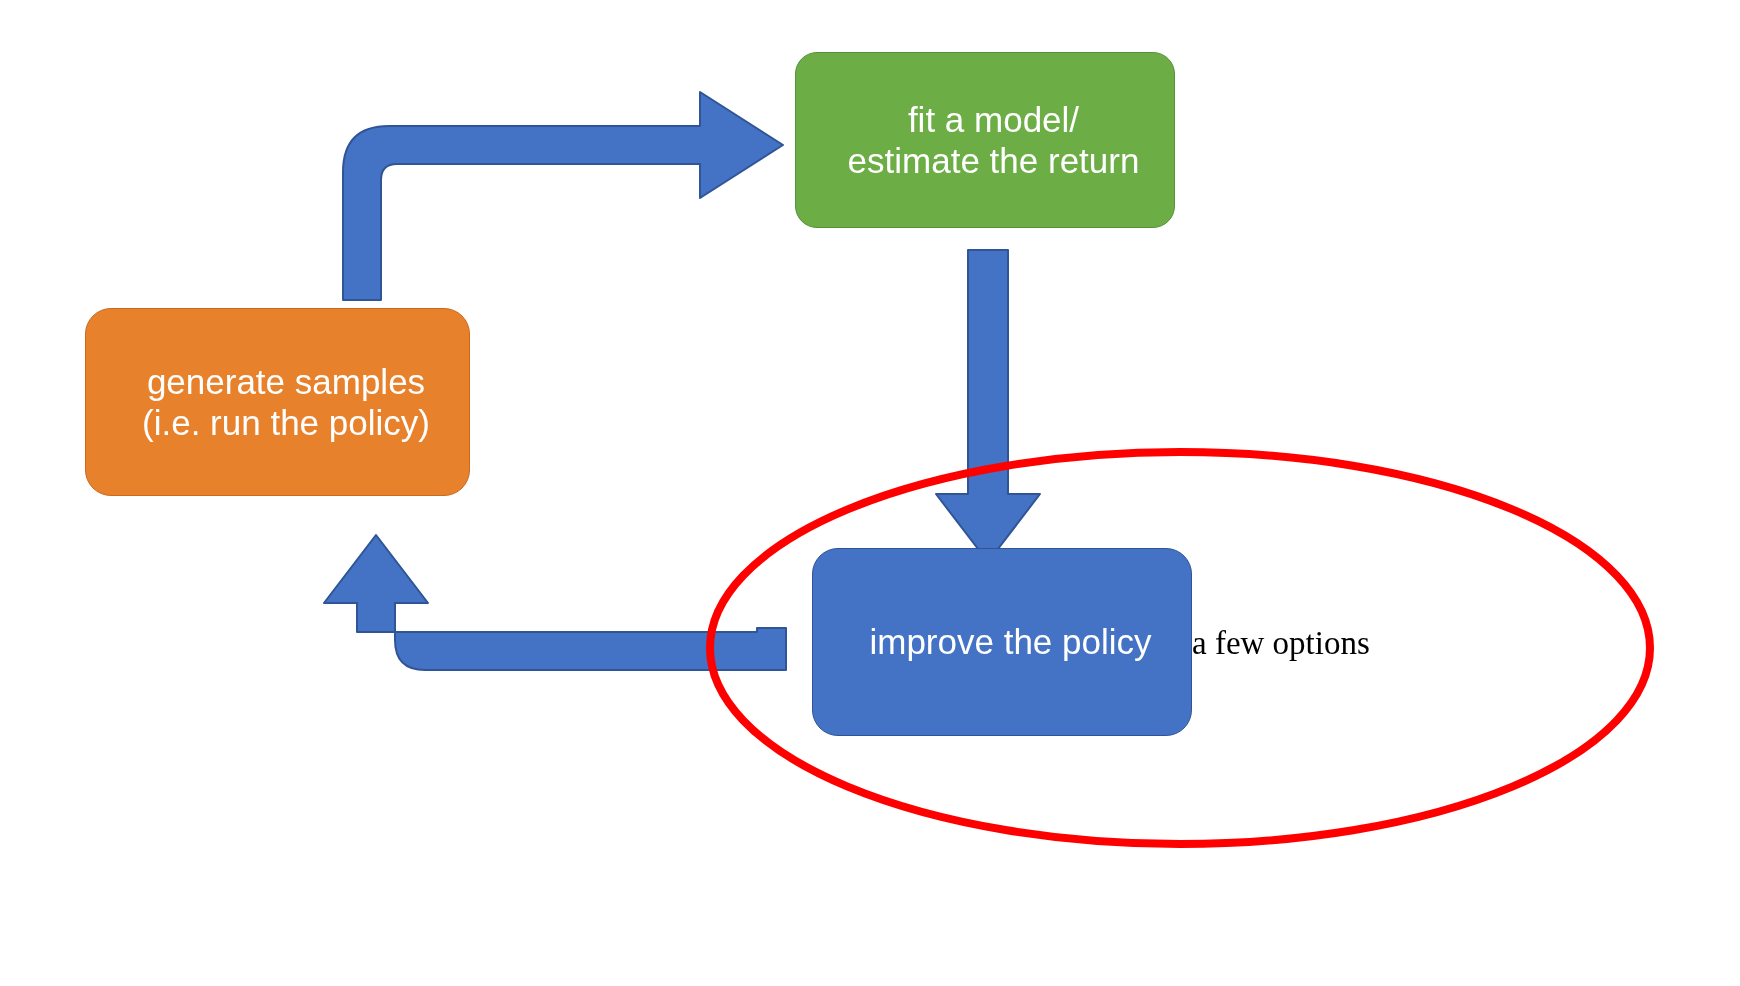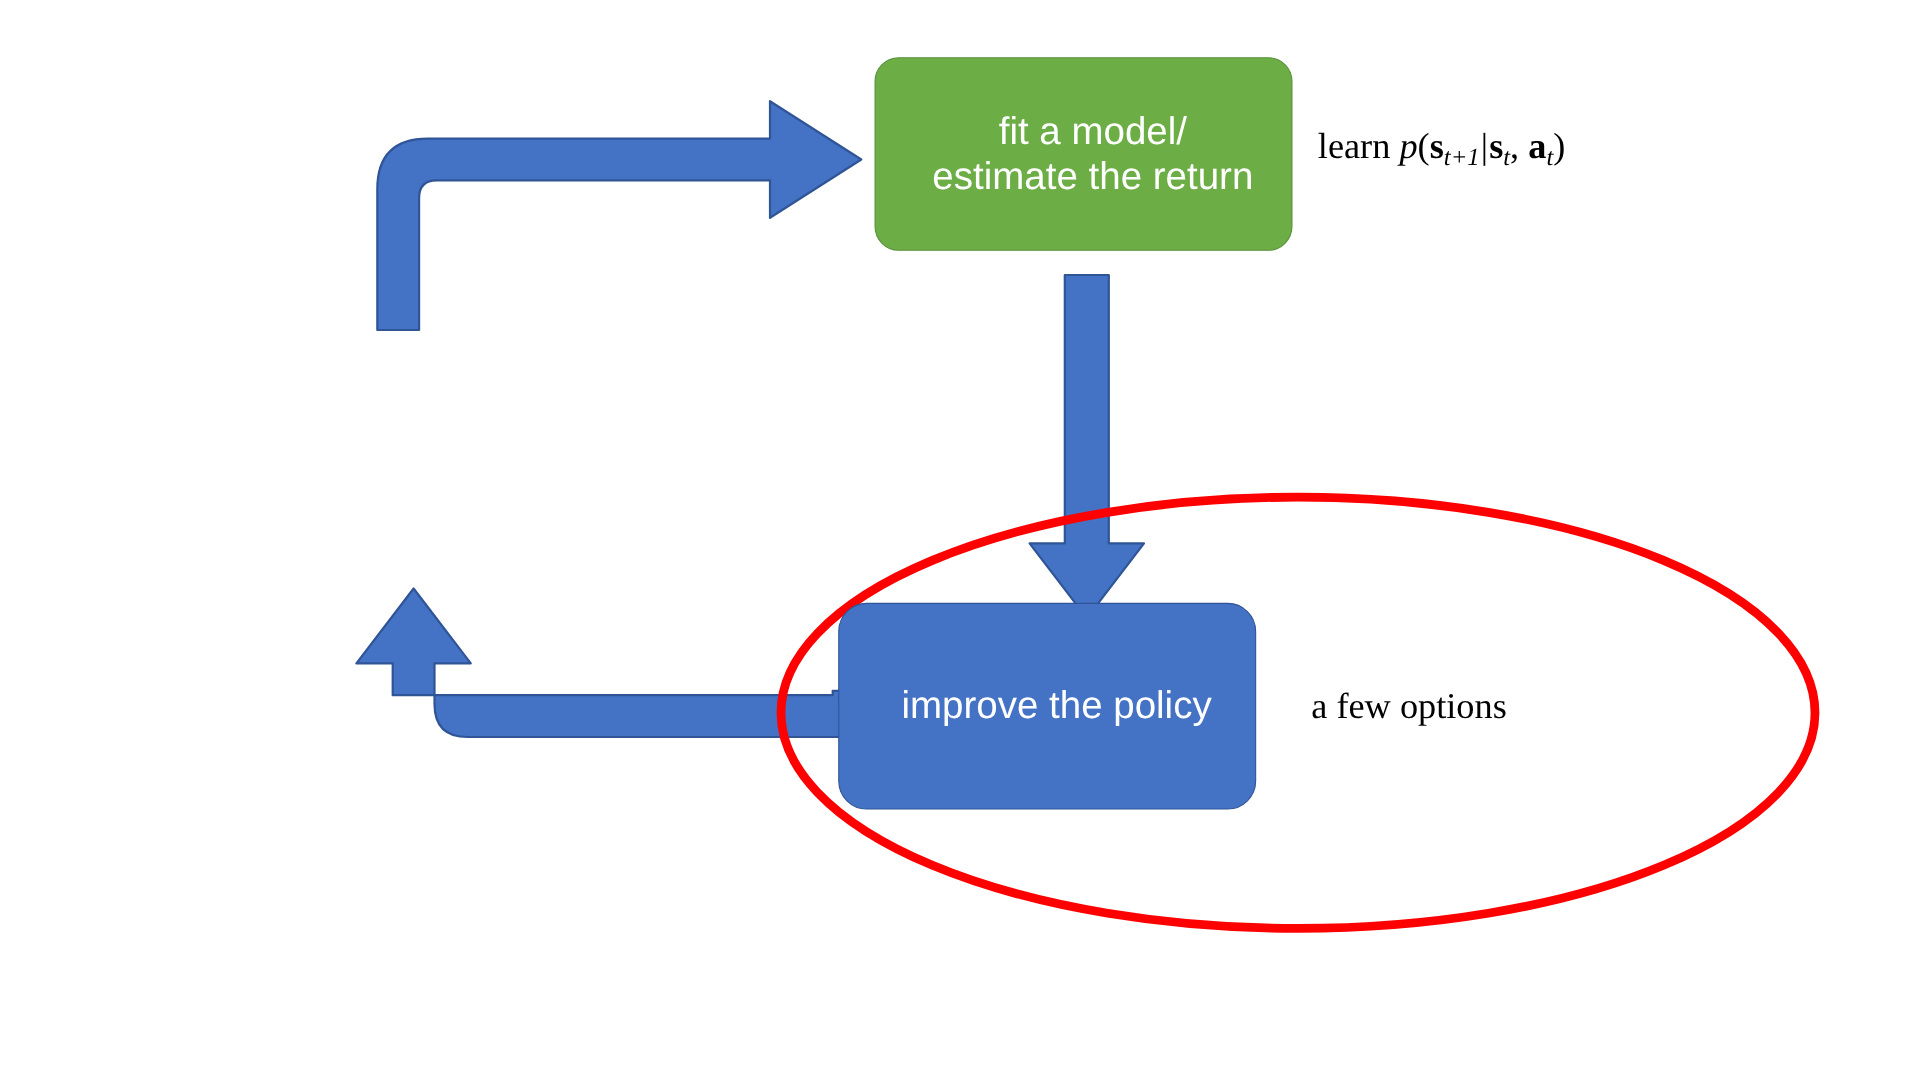--- a/index.html
+++ b/index.html
@@ -12,21 +12,21 @@
   .node{position:absolute;display:flex;align-items:center;justify-content:center;
         text-align:center;color:#ffffff;box-sizing:border-box;padding-left:17px;}
   .node .nodetext{line-height:1.18;white-space:pre-line;}
 
   #box-fit-model{left:795px;top:52px;width:380px;height:176px;
       background:#6CAE45;border:1px solid #57913a;border-radius:22px;
       font-size:35px;}
   #box-generate-samples{left:85px;top:308px;width:385px;height:188px;
       background:#E8812B;border:1px solid #c96a1f;border-radius:26px;
       font-size:35px;}
-  #box-improve-policy{left:762px;top:548px;width:380px;height:188px;
+  #box-improve-policy{left:812px;top:548px;width:380px;height:188px;
       background:#4472C4;border:1px solid #2f5597;border-radius:26px;
       font-size:35px;}
 
   .mathlabel{position:absolute;color:#000;font-family:"Liberation Serif",serif;
              white-space:nowrap;}
   #label-learn-model{left:1198px;top:116px;font-size:33px;}
   #label-a-few-options{left:1192px;top:625px;font-size:33px;font-family:Liberation Serif, serif;}
   .mi{font-style:italic;}
   .mb{font-weight:bold;font-style:normal;}
   .sub{font-size:0.68em;vertical-align:-0.28em;font-style:italic;}
@@ -76,24 +76,25 @@
              Z" fill="#4472C4" stroke="#2F5597" stroke-width="2" stroke-linejoin="round"></path>
 
     <ellipse cx="1180" cy="648" rx="470" ry="196" fill="none" stroke="#FF0000" stroke-width="8"></ellipse>
   </svg>
 
   <div class="node" id="box-fit-model">
     <span class="nodetext">fit a model/
 estimate the return</span>
   </div>
 
+  <div class="node" id="box-generate-samples">
+    <span class="nodetext">generate samples
+(i.e. run the policy)</span>
+  </div>
 
   <div class="node" id="box-improve-policy">
     <span class="nodetext">improve the policy</span>
   </div>
 
-  <div class="mathlabel" id="label-learn-model">
-    <span>learn</span><span>&nbsp;</span><span class="mi">p</span><span>(</span><span class="mb">s</span><span class="sub">t+1</span><span class="bar">|</span><span class="mb">s</span><span class="sub">t</span><span>,</span><span>&nbsp;</span><span class="mb">a</span><span class="sub">t</span><span>)</span>
-  </div>
 
   <div class="mathlabel" id="label-a-few-options">a few options</div>
 
 </div>
 
 </body></html>

